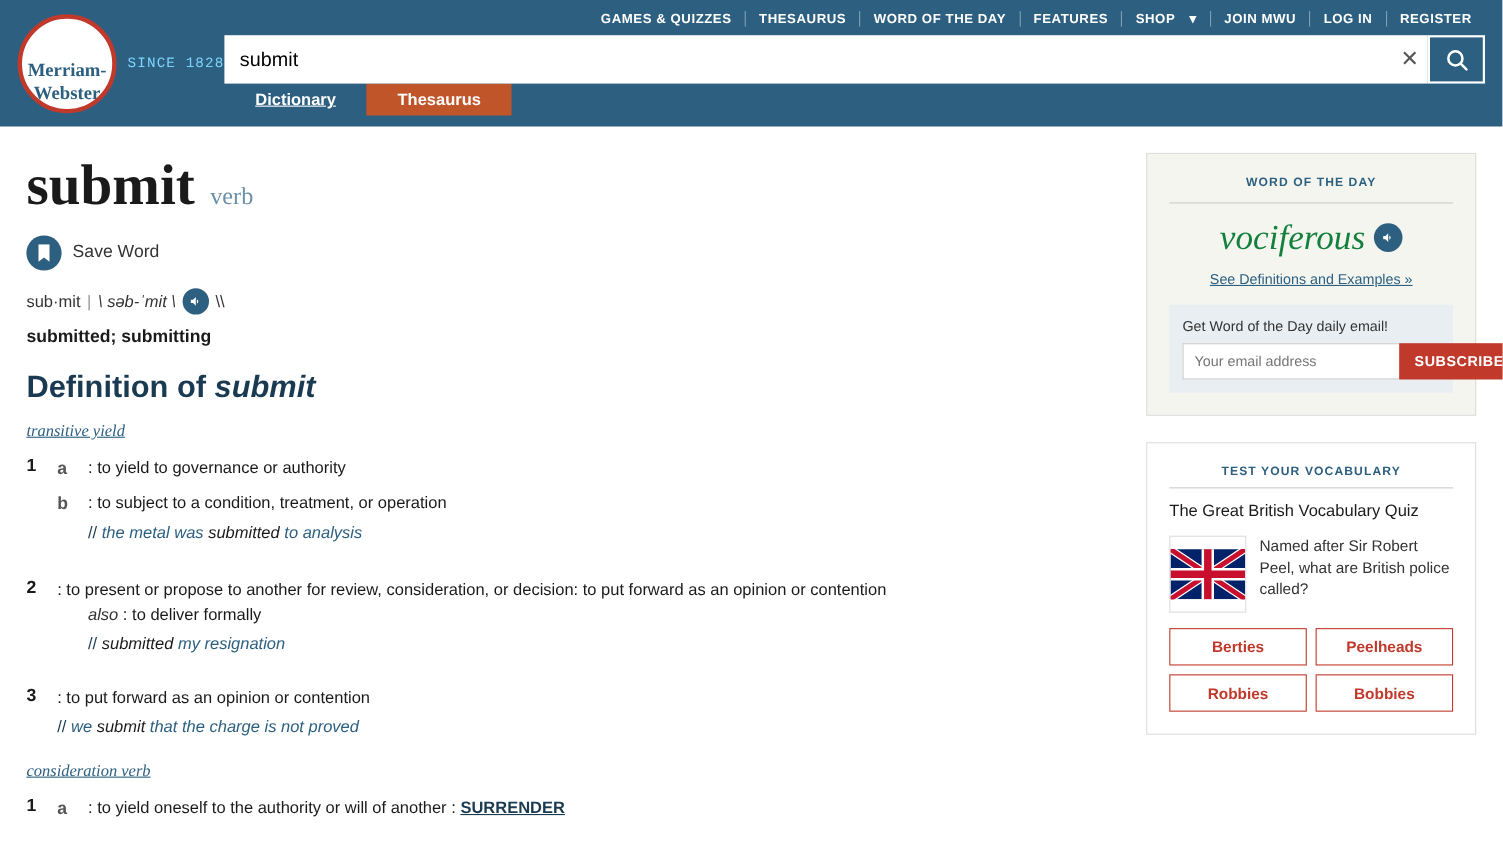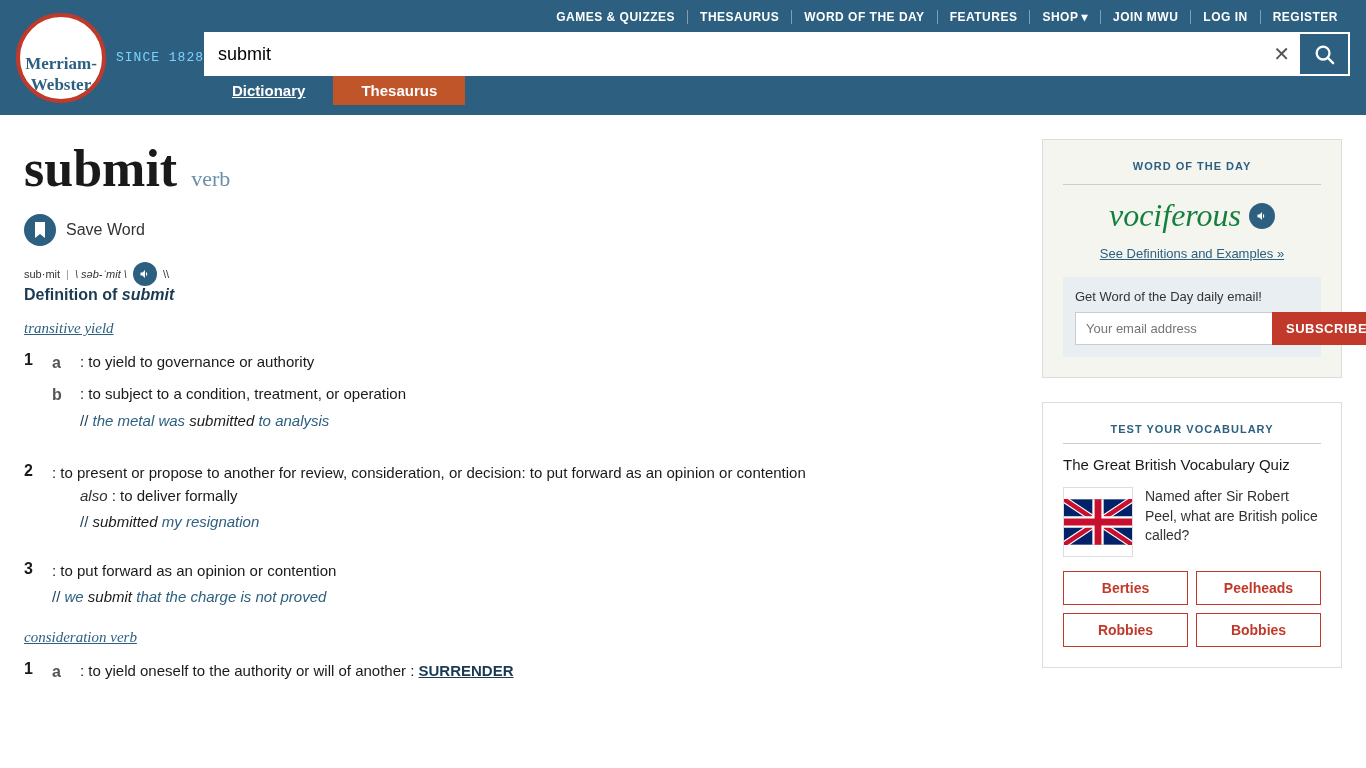--- a/index.html
+++ b/index.html
@@ -66,21 +66,21 @@
       color: #fff;
       text-decoration: none;
       font-family: Arial, sans-serif;
       font-size: 12px;
       font-weight: bold;
       letter-spacing: 0.5px;
       padding: 0 12px;
       border-right: 1px solid rgba(255,255,255,0.4);
     }
     .nav-links a:last-child { border-right: none; }
-    .nav-links .shop-link { display: flex; align-items: center; gap: 3px; }
+    .nav-links .shop-link { display: flex; align-items: center; gap: 13px; }
     .nav-links .auth-link { font-size: 12px; }
 
     .search-row {
       display: flex;
       align-items: stretch;
       width: 100%;
       position: relative;
     }
     .search-input-wrapper {
       flex: 1;
@@ -197,22 +197,23 @@
     }
     .save-label {
       font-size: 16px;
       color: #333;
       font-family: Arial, sans-serif;
     }
 
     
     .pronunciation {
       font-family: Arial, sans-serif;
-      font-size: 11px;
+      font-size: 15px;
       color: #333;
+      margin-bottom: 12px;
       display: flex;
       align-items: center;
       gap: 6px;
     }
     .pron-divider { color: #999; }
     .pron-phonetic { font-style: italic; }
     .audio-icon {
       width: 24px;
       height: 24px;
       background: #2d6080;
@@ -229,21 +230,21 @@
     .inflections {
       font-size: 16px;
       font-weight: bold;
       color: #1a1a1a;
       margin-bottom: 20px;
       font-family: Arial, sans-serif;
     }
 
     
     .def-heading {
-      font-size: 16px;
+      font-size: 28px;
       font-weight: bold;
       color: #1a3a52;
       margin-bottom: 16px;
       font-family: Arial, sans-serif;
     }
     .def-heading em { font-style: italic; }
 
     .verb-type {
       font-size: 15px;
       color: #2d6080;
@@ -544,20 +545,23 @@
       <span class="pron-divider">|</span>
       <span class="pron-phonetic">\ səb-ˈmit \</span>
       <span class="audio-icon">
         <svg width="12" height="12" viewBox="0 0 24 24" fill="white">
           <path d="M3 9v6h4l5 5V4L7 9H3zm13.5 3c0-1.77-1.02-3.29-2.5-4.03v8.05c1.48-.73 2.5-2.25 2.5-4.02z"></path>
         </svg>
       </span>
       <span>\\</span>
     </div>
 
+    <div class="inflections">
+      <span>submitted; submitting</span>
+    </div>
 
     <h2 class="def-heading">
       Definition of <em>submit</em>
     </h2>
 
     <span class="verb-type">transitive yield</span>
 
     <div class="def-group">
       <div class="def-row">
         <div class="def-num-col">1</div>

